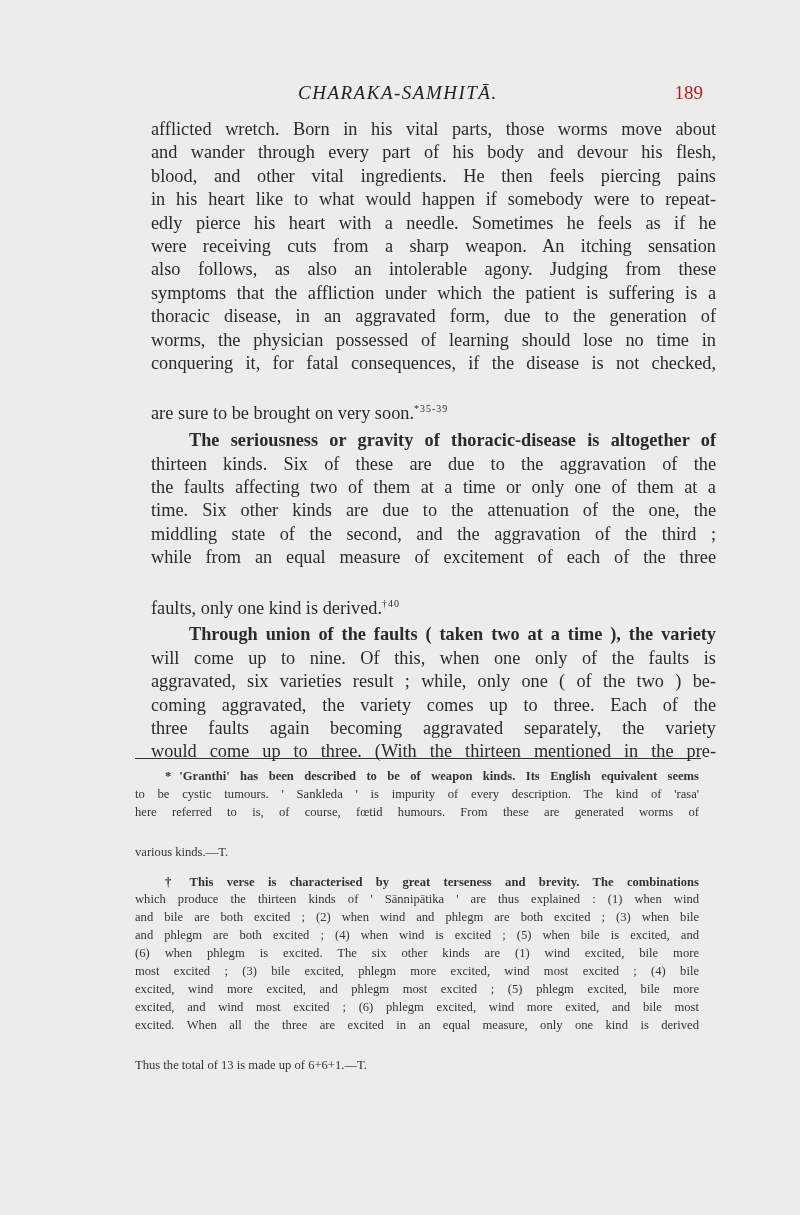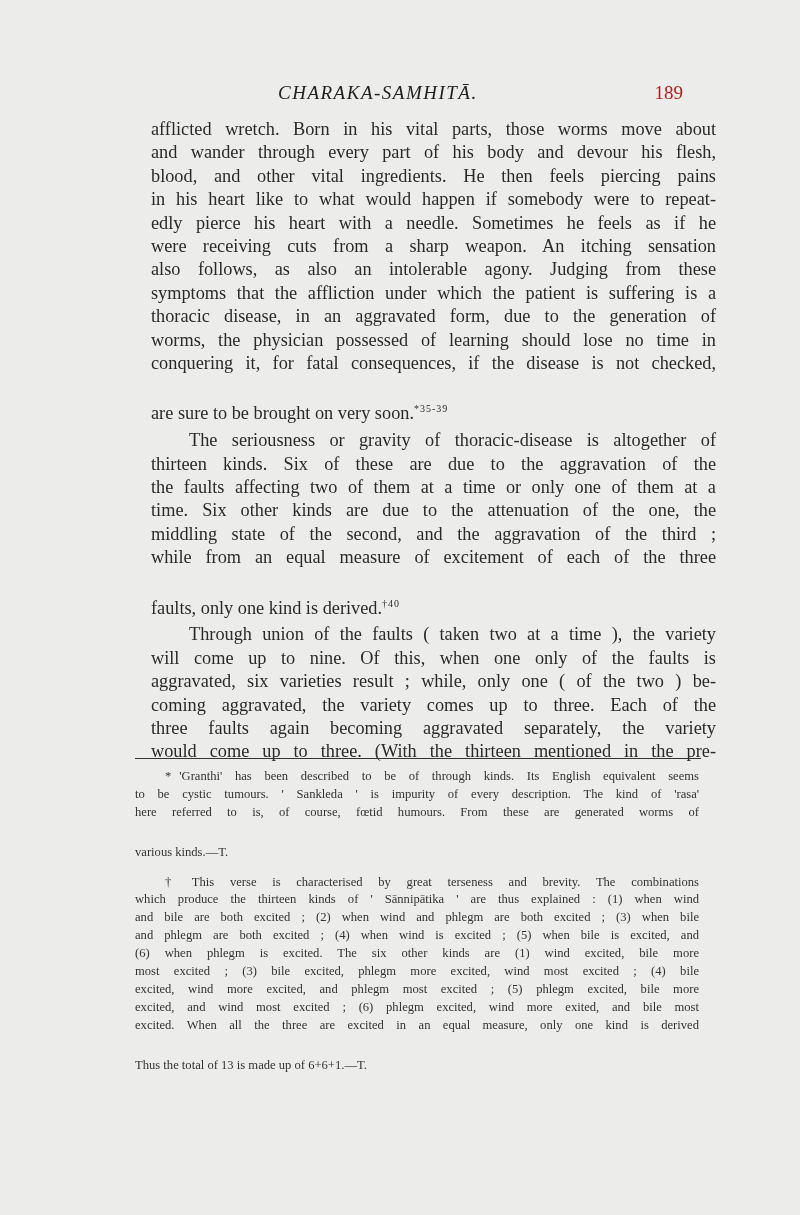--- a/index.html
+++ b/index.html
@@ -5,21 +5,21 @@
     html, body { margin: 0; padding: 0; }
     body {
       width: 800px; height: 1215px; overflow: hidden;
       background: #ececea;
       font-family: "Liberation Serif", "DejaVu Serif", serif;
       color: #2a2a2a;
       position: relative;
     }
     .page { position: absolute; left: 0; top: 0; width: 800px; height: 1215px; }
     .running-head {
-      position: absolute; top: 82px; left: 128px; width: 565px; height: 26px; text-align: right;
+      position: absolute; top: 82px; left: 148px; width: 565px; height: 26px; text-align: right;
     }
     .running-title {
       position: absolute; left: 150px; top: 0;
       font-style: italic; font-size: 19px; letter-spacing: 1.5px;
       color: #222;
     }
     .page-number {
       position: absolute; right: 10px; top: 0;
       font-size: 19px; color: #b91c1c;
     }
@@ -27,21 +27,21 @@
       position: absolute; left: 151px; top: 118px; width: 565px;
       font-size: 18.3px; line-height: 23.4px;
     }
     .para { margin: 0; }
     .para + .para { margin-top: 8.5px; }
     .line {
       display: block; text-align: justify; text-align-last: justify;
       white-space: nowrap; height: 23.4px; overflow: visible;
     }
     .line.last { text-align-last: left; margin-top: 22px; }
-    .line.indent { padding-left: 38px; }
+    .line.indent { padding-left: 38px; font-weight: bold; }
     sup.note { font-size: 10px; vertical-align: 7px; letter-spacing: 1px; }
     .rule {
       position: absolute; left: 135px; top: 758px; width: 566px; height: 0;
       border-top: 1.5px solid #333;
     }
     .footnotes {
       position: absolute; left: 135px; top: 768px; width: 564px;
       font-size: 12.6px; line-height: 17.9px; color: #333;
     }
     .footnotes .para + .para { margin-top: 12px; }
@@ -93,21 +93,21 @@
       <span class="line">coming aggravated, the variety comes up to three. Each of the</span>
       <span class="line">three faults again becoming aggravated separately, the variety</span>
       <span class="line">would come up to three. (With the thirteen mentioned in the pre-</span>
     </p>
   </div>
 
   <div class="rule"></div>
 
   <div class="footnotes">
     <p class="para">
-      <span class="line indent"><span class="fn-marker">*</span><span>'Granthi' has been described to be of through kinds. Its English equivalent seems</span></span>
+      <span class="line indent"><span class="fn-marker">*</span><span>'Granthi' has been described to be of weapon kinds. Its English equivalent seems</span></span>
       <span class="line">to be cystic tumours. ' Sankleda ' is impurity of every description. The kind of 'rasa'</span>
       <span class="line">here referred to is, of course, fœtid humours. From these are generated worms of</span>
       <span class="line last">various kinds.—T.</span>
     </p>
 
     <p class="para">
       <span class="line indent"><span class="fn-marker">†</span><span>This verse is characterised by great terseness and brevity. The combinations</span></span>
       <span class="line">which produce the thirteen kinds of ' Sānnipātika ' are thus explained : (1) when wind</span>
       <span class="line">and bile are both excited ; (2) when wind and phlegm are both excited ; (3) when bile</span>
       <span class="line">and phlegm are both excited ; (4) when wind is excited ; (5) when bile is excited, and</span>

